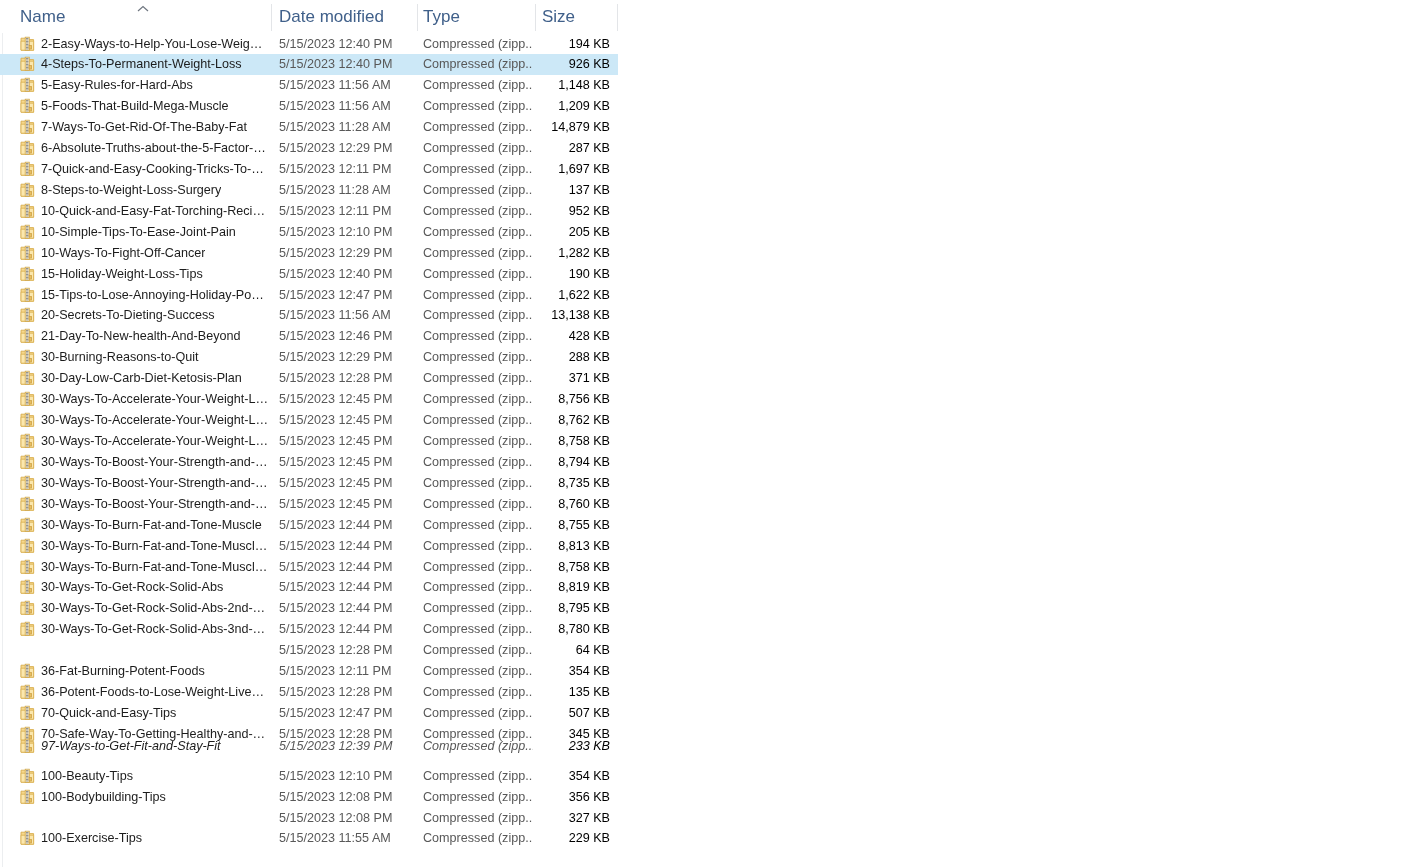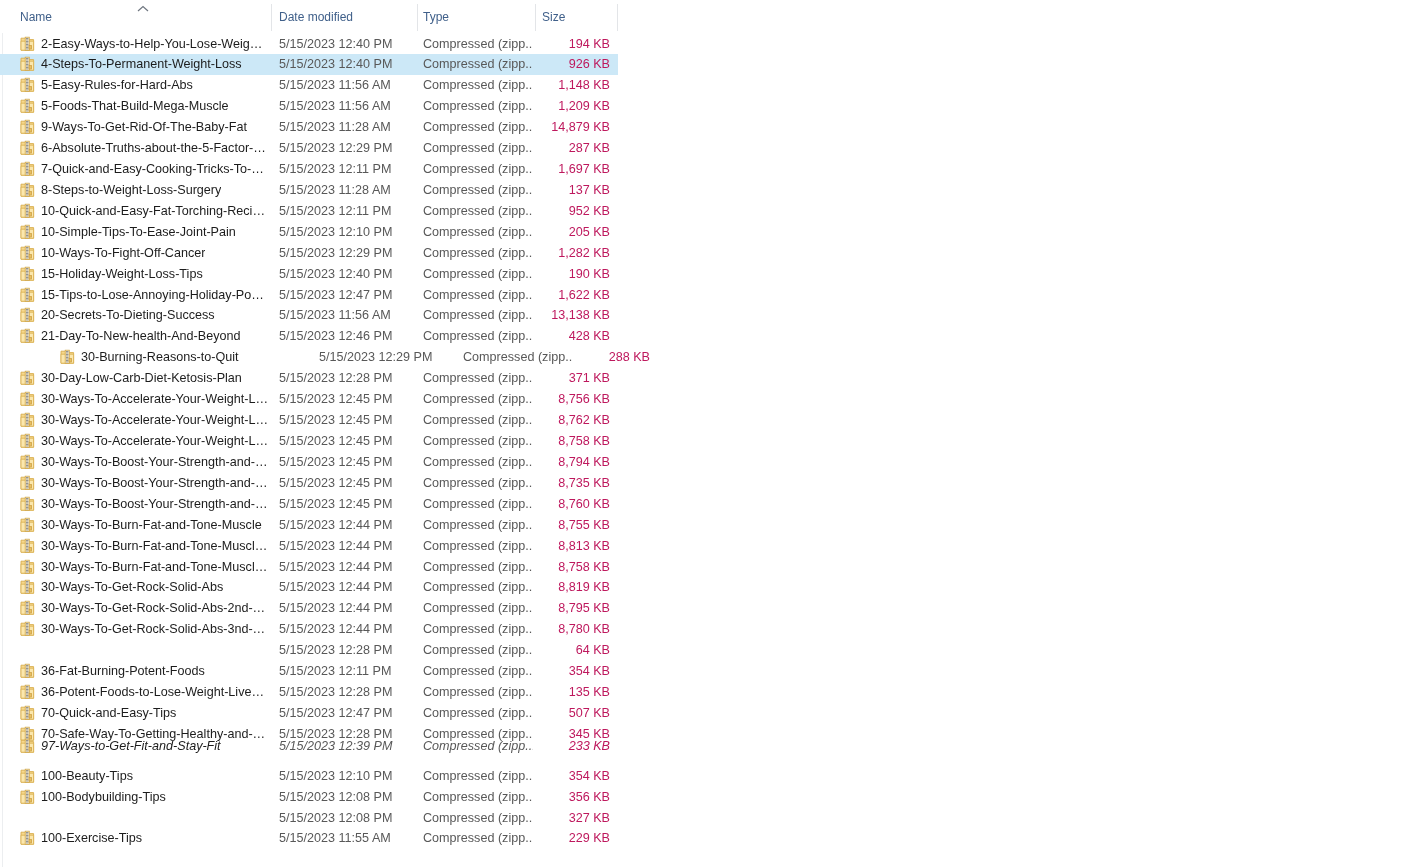--- a/index.html
+++ b/index.html
@@ -41,21 +41,21 @@
     width: 1418px;
     height: 33px;
     background: #ffffff;
   }
   .col-head {
     position: absolute;
     top: 0;
     height: 33px;
     display: flex;
     align-items: center;
-    font-size: 12px;
+    font-size: 17px;
     color: #40608a;
     white-space: nowrap;
     cursor: default;
   }
   .col-head .lbl { line-height: 1; }
   .col-divider {
     position: absolute;
     top: 4px;
     width: 1px;
     height: 27px;
@@ -114,21 +114,21 @@
   }
   .cell-type {
     left: 423px;
     width: 110px;
     color: #585858;
     text-overflow: ellipsis;
   }
   .cell-size {
     left: 520px;
     width: 90px;
-    color: #be185d;
+    color: #000000;
     justify-content: flex-end;
   }
 
   
   .zip-icon {
     flex: 0 0 auto;
     width: 15px;
     height: 16px;
     margin-right: 6px;
     position: relative;
@@ -311,21 +311,21 @@
                 <rect x="6.0" y="5.0" width="2.5" height="0.9"></rect>
                 <rect x="6.0" y="6.5" width="2.5" height="0.9"></rect>
                 <rect x="6.0" y="8.0" width="2.5" height="0.9"></rect>
                 <rect x="6.0" y="9.5" width="2.5" height="0.9"></rect>
                 <rect x="6.0" y="11.0" width="2.5" height="0.9"></rect>
                 <rect x="6.0" y="12.5" width="2.5" height="0.9"></rect>
               </g>
               <rect x="9.0" y="9.6" width="2.6" height="3.4" fill="#e8bf63" stroke="#c99c3e" stroke-width="0.7"></rect>
             </svg>
           </span>
-          <span class="nm">9-Ways-To-Get-Rid-Of-The-Baby-Fat</span>
+          <span class="nm">7-Ways-To-Get-Rid-Of-The-Baby-Fat</span>
         </div>
         <div class="cell cell-date">
           <span>5/15/2023 11:28 AM</span>
         </div>
         <div class="cell cell-type">
           <span>Compressed (zipp...</span>
         </div>
         <div class="cell cell-size">
           <span>14,879 KB</span>
         </div>
@@ -643,21 +643,21 @@
         <div class="cell cell-date">
           <span>5/15/2023 12:46 PM</span>
         </div>
         <div class="cell cell-type">
           <span>Compressed (zipp...</span>
         </div>
         <div class="cell cell-size">
           <span>428 KB</span>
         </div>
       </div>
-      <div class="row" style="top: 313.8px; margin-left: 40px;">
+      <div class="row" style="top: 313.8px;">
         <div class="cell cell-name">
           <span class="zip-icon">
             <svg width="15" height="16" viewBox="0 0 15 16">
               <path d="M1 2.2 L6 2.2 L7.2 3.6 L13.6 3.6 L13.6 14.2 L1 14.2 Z" fill="#f6d88c" stroke="#d9ae4e" stroke-width="0.9" stroke-linejoin="round"></path>
               <path d="M1 5.2 L13.6 5.2 L13.6 14.2 L1 14.2 Z" fill="#fbe7ad" stroke="#d9ae4e" stroke-width="0.8"></path>
               <rect x="5.2" y="1.2" width="4.1" height="13.2" fill="#fdf3d4" stroke="#cfa64a" stroke-width="0.8"></rect>
               <g fill="#8a8a8a">
                 <rect x="6.0" y="2.0" width="2.5" height="0.9"></rect>
                 <rect x="6.0" y="3.5" width="2.5" height="0.9"></rect>
                 <rect x="6.0" y="5.0" width="2.5" height="0.9"></rect>

